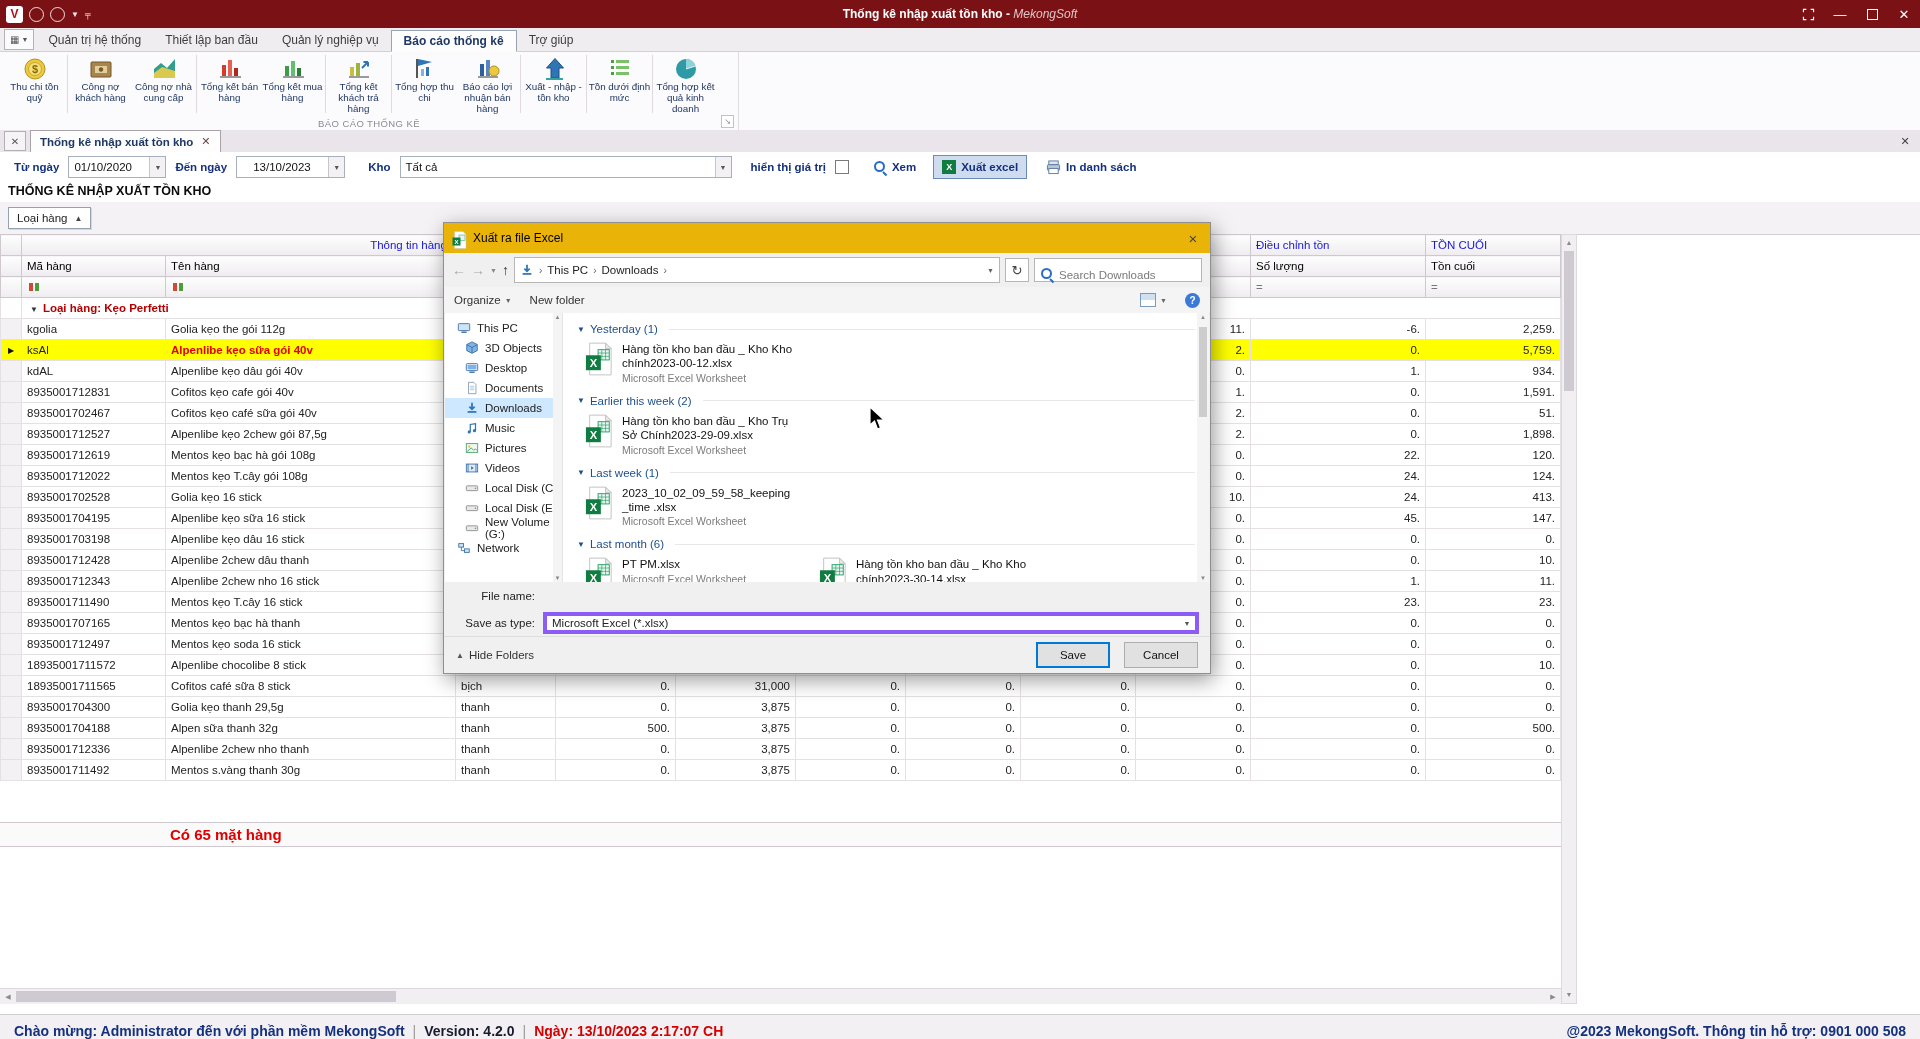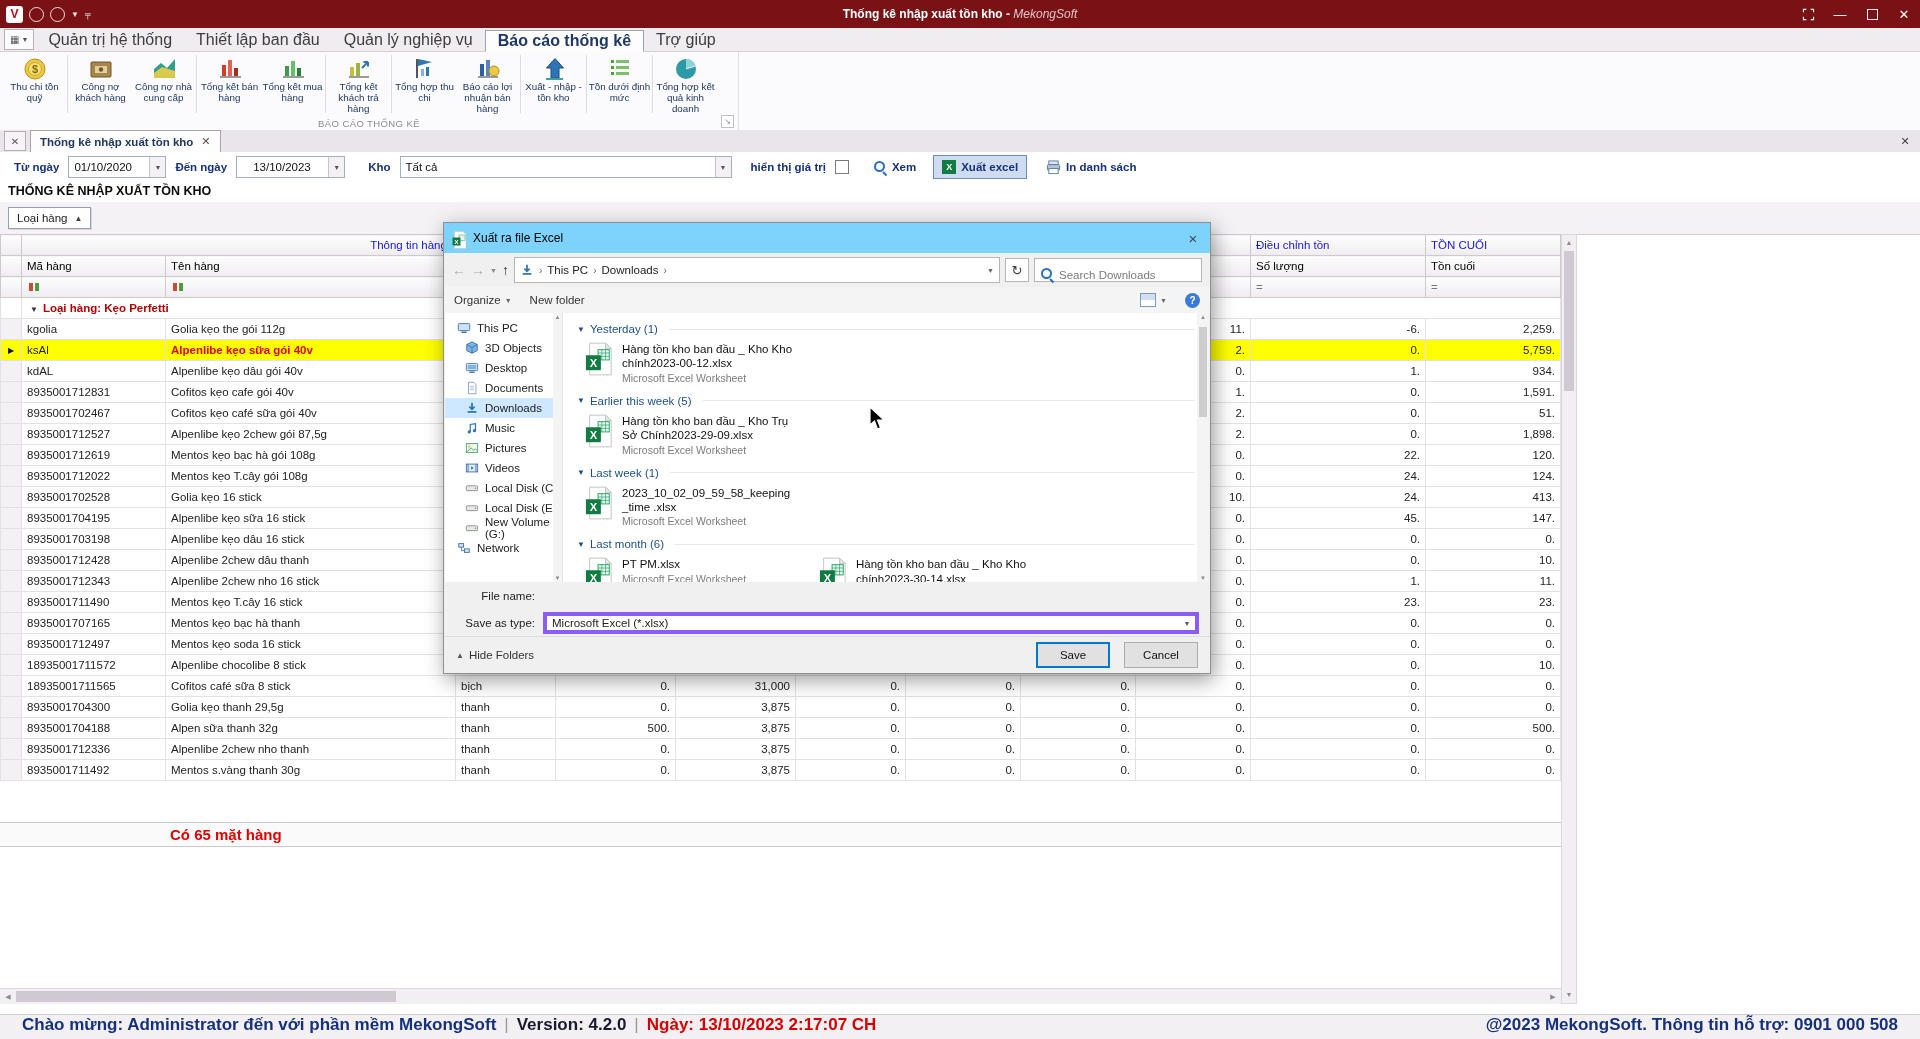--- a/index.html
+++ b/index.html
@@ -15,21 +15,21 @@
   .tb-title{position:absolute;left:0;right:0;text-align:center;font-size:12px;font-weight:bold;pointer-events:none;}
   .tb-title .brand{font-weight:normal;opacity:.75;font-style:italic;}
   .tb-right{margin-left:auto;display:flex;align-items:center;z-index:2;}
   .winbtn{width:32px;height:24px;display:flex;align-items:center;justify-content:center;font-size:13px;color:#fff;}
   .winbtn .sq{width:9px;height:9px;border:1.2px solid #fff;display:inline-block;}
   .winbtn svg{width:13px;height:13px;}
 
   
   .ribbon-tabs{position:absolute;left:0;top:28px;width:100%;height:24px;background:#f0edf1;border-bottom:1px solid #d5cfd5;display:flex;align-items:flex-end;gap:2px;padding-left:4px;box-sizing:border-box;}
   .app-menu-btn{height:19px;margin-bottom:1px;border:1px solid #b8b2b8;background:#fbfafc;display:flex;align-items:center;gap:2px;padding:0 5px;font-size:10px;color:#555;}
-  .rtab{height:20px;display:flex;align-items:center;padding:0 12px;font-size:16px;color:#3f3b40;}
+  .rtab{height:20px;display:flex;align-items:center;padding:0 12px;font-size:12px;color:#3f3b40;}
   .rtab.active{background:#fdfdfe;border:1px solid #98a4b6;border-bottom:1px solid #fdfdfe;color:#1f3864;font-weight:bold;margin-bottom:-1px;}
 
   
   .ribbon{position:absolute;left:0;top:52px;width:100%;height:78px;background:#fbfafc;border-bottom:1px solid #cfc9cf;}
   .ribbon-group{position:absolute;left:0;top:0;width:738px;height:78px;border-right:1px solid #e2dde2;}
   .ribbon-buttons{display:flex;align-items:flex-start;height:63px;padding:2px 0 0 3px;}
   .ribbon-btn{width:63px;display:flex;flex-direction:column;align-items:center;text-align:center;padding-top:1px;}
   .ricon{width:26px;height:26px;display:block;margin-bottom:1px;}
   .rlabel{font-size:9.8px;line-height:1.12;color:#1f3864;}
   .rsep{width:1px;height:58px;background:#e0dae0;margin:1px 1px 0 1px;}
@@ -87,30 +87,30 @@
 
   
   .vscroll{position:absolute;left:1561px;top:234px;width:16px;height:770px;background:#f1eff2;border:1px solid #ddd8dd;box-sizing:border-box;}
   .vscroll .arr{position:absolute;left:0;width:14px;height:14px;text-align:center;font-size:7px;color:#8a8a8a;line-height:14px;}
   .vscroll .thumb{position:absolute;left:2px;top:16px;width:10px;height:140px;background:#cfcad1;}
   .hscroll{position:absolute;left:0;top:988px;width:1561px;height:16px;background:#f1eff2;border-top:1px solid #ddd8dd;box-sizing:border-box;}
   .hscroll .thumb{position:absolute;left:16px;top:2px;width:380px;height:11px;background:#cfcad1;}
   .hscroll .arr{position:absolute;top:0;width:14px;height:15px;text-align:center;font-size:7px;color:#8a8a8a;line-height:15px;}
 
   
-  .statusbar{position:absolute;left:0;top:1014px;width:100%;height:25px;background:#f2f0f3;border-top:1px solid #d3ced3;display:flex;align-items:flex-start;padding:0 22px;box-sizing:border-box;font-size:17px;}
+  .statusbar{position:absolute;left:0;top:1014px;width:100%;height:25px;background:#f2f0f3;border-top:1px solid #d3ced3;display:flex;align-items:flex-end;padding:0 14px;box-sizing:border-box;font-size:14px;}
   .statusbar .sep{color:#999;margin:0 8px;}
   .st-welcome,.st-right{color:#15317e;font-weight:bold;}
   .st-version{color:#1a1a2e;font-weight:bold;}
   .st-date{color:#d40000;font-weight:bold;}
   .st-right{margin-left:auto;}
 
   
   .dialog{position:absolute;left:443px;top:222px;width:766px;height:450px;background:#f0f0f0;border:1px solid #8f8f8f;box-shadow:3px 6px 20px rgba(0,0,0,.4);z-index:50;font-size:11.5px;}
-  .dlg-title{height:30px;background:#7dd3fc;display:flex;align-items:center;padding-left:8px;}
+  .dlg-title{height:30px;background:#eab308;display:flex;align-items:center;padding-left:8px;}
   .dlg-title .t{margin-left:6px;color:#000;font-size:12px;}
   .dlg-x{margin-left:auto;width:34px;height:30px;display:flex;align-items:center;justify-content:center;font-size:15px;color:#444;}
   .dlg-nav{height:34px;display:flex;align-items:center;gap:5px;padding:0 8px;}
   .nav-a{font-size:14px;color:#a8a8a8;}
   .nav-a.en{color:#333;}
   .nav-caret{font-size:7px;color:#888;}
   .addr{flex:1;height:24px;background:#fff;border:1px solid #b6b6b6;display:flex;align-items:center;gap:5px;padding:0 5px;}
   .addr .ai{width:14px;height:14px;}
   .crumb{color:#222;}
   .chev{color:#666;font-size:10px;}
@@ -927,21 +927,21 @@
                     <text x="9" y="26.5" font-size="12" font-weight="bold" fill="#fff" text-anchor="middle">X</text>
                   </svg></span>
                 <div>
                   <div class="fi-name">Hàng tồn kho ban đầu _ Kho Kho chính2023-00-12.xlsx</div>
                   <div class="fi-type">Microsoft Excel Worksheet</div>
                 </div>
               </div>
             </div>
             <div class="fgroup-h">
               <span class="gc">▼</span>
-              <span>Earlier this week (5)</span>
+              <span>Earlier this week (2)</span>
               <span class="rule"></span>
             </div>
             <div class="fg-row">
               <div class="file-item">
                 <span class="file-icn"><svg xmlns="http://www.w3.org/2000/svg" viewBox="0 0 30 36" width="100%" height="100%">
                     <path d="M5 1 h17 l6 6 v28 h-23 z" fill="#fff" stroke="#bfbfbf"></path>
                     <path d="M22 1 l6 6 h-6 z" fill="#e9e9e9" stroke="#bfbfbf"></path>
                     <rect x="14" y="8" width="12" height="11" fill="#e8f4ee" stroke="#21a366"></rect>
                     <path d="M14 11.6 h12 M14 15.2 h12 M18 8 v11 M22 8 v11" stroke="#21a366" stroke-width="0.7"></path>
                     <rect x="1" y="14" width="16" height="16" fill="#107c41"></rect>

